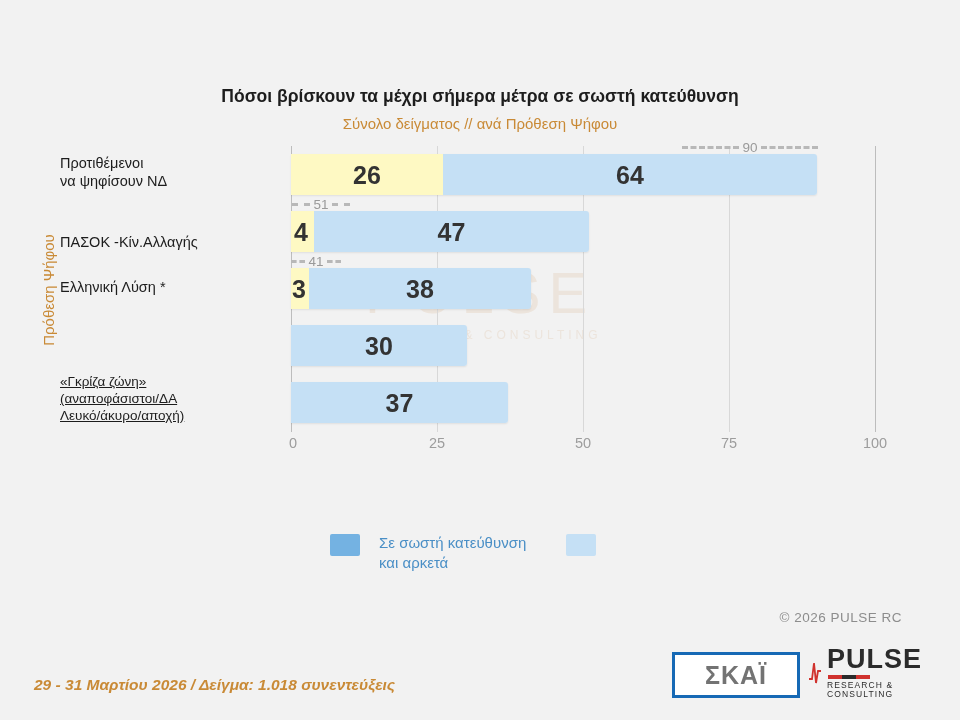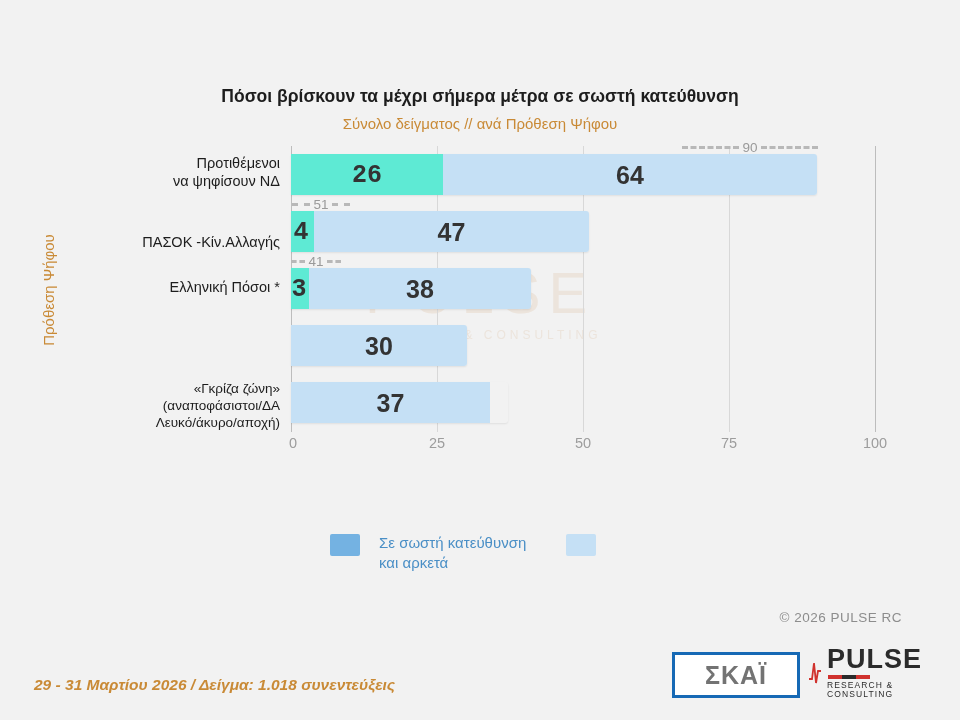--- a/index.html
+++ b/index.html
@@ -120,21 +120,21 @@
     display: flex;
     align-items: stretch;
     border-radius: 0 3px 3px 0;
     overflow: hidden;
     box-shadow: 0 1px 2px rgba(0,0,0,0.08);
   }
   .seg {
     position: relative;
     height: 100%;
   }
-  .seg.a { background: #5eead4; font-family: Liberation Mono, monospace; }
+  .seg.a { background: #fef9c3; }
   .seg.b { background: #c5e0f5; }
   .seg-label {
     position: absolute;
     left: 50%;
     top: 50%;
     transform: translate(-50%, -50%);
     font-size: 25px;
     font-weight: bold;
     color: #333333;
     white-space: nowrap;
@@ -167,21 +167,21 @@
     position: absolute;
     left: 60px;
     top: 146px;
     width: 226px;
     height: 286px;
   }
   .cat {
     position: absolute;
     right: 6px;
     width: 220px;
-    text-align: right;
+    text-align: left;
     font-size: 14.5px;
     color: #1d1d1d;
     line-height: 1.25;
   }
   .cat.small {
     font-size: 13.5px;
   }
 
   
   .yaxis-title {
@@ -315,22 +315,22 @@
   <div class="subtitle">Σύνολο δείγματος // ανά Πρόθεση  Ψήφου</div>
 
   <div class="yaxis-title">Πρόθεση  Ψήφου</div>
 
   <div class="cat-labels">
     <div class="cat" style="top:8px;">
       <div>Προτιθέμενοι</div>
       <div>να ψηφίσουν ΝΔ</div>
     </div>
     <div class="cat" style="top:87px;">ΠΑΣΟΚ -Κίν.Αλλαγής</div>
-    <div class="cat" style="top:132px;">Ελληνική Πόσοι *</div>
-    <div class="cat small" style="top:235px;">
+    <div class="cat" style="top:132px;">Ελληνική Λύση *</div>
+    <div class="cat small" style="top:228px;text-decoration:underline;">
       <div>«Γκρίζα ζώνη»</div>
       <div>(αναποφάσιστοι/ΔΑ</div>
       <div>Λευκό/άκυρο/αποχή)</div>
     </div>
   </div>
 
   <div class="plot">
     <div class="axis-line-left"></div>
     <div class="axis-line-right"></div>
     <div class="gridline" style="left:146px;"></div>
@@ -388,21 +388,21 @@
     <div class="row" style="top:171px;">
       <div class="bar-wrap" style="width:176px;align-items:flex-end;">
         <div class="seg b" style="width:176px;">
           <span class="seg-label">30</span>
         </div>
       </div>
     </div>
 
     <div class="row" style="top:228px;">
       <div class="bar-wrap" style="width:217px;">
-        <div class="seg b" style="width:199px;">
+        <div class="seg b" style="width:217px;">
           <span class="seg-label">37</span>
         </div>
       </div>
     </div>
   </div>
 
   <div class="xticks">
     <div class="xtick" style="left:2px;">0</div>
     <div class="xtick" style="left:146px;">25</div>
     <div class="xtick" style="left:292px;">50</div>

